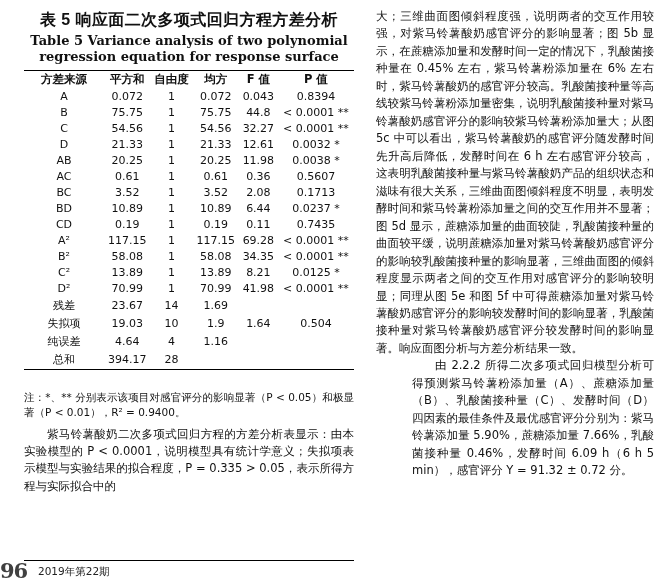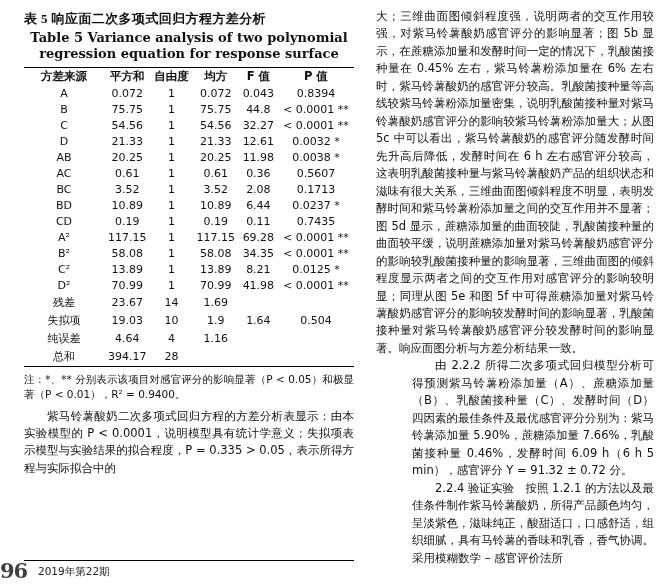--- a/index.html
+++ b/index.html
@@ -11,22 +11,22 @@
     position:relative;
     overflow:hidden;
   }
   .page{position:relative;width:672px;height:585px;}
 
   
   .left{
     position:absolute;left:24px;top:10px;width:330px;
   }
   .tbl-title{
-    font-size:13px;font-weight:700;letter-spacing:.4px;
-    text-align:left;margin:0 0 2px 0;font-family:Liberation Serif, serif;
+    font-size:16px;font-weight:700;letter-spacing:.4px;
+    text-align:center;margin:0 0 2px 0;font-family:Liberation Sans, sans-serif;
   }
   .tbl-title-en{
     font-size:13px;text-align:center;line-height:1.25;margin:0 0 4px 0;
     font-family:"DejaVu Serif", serif;font-weight:700;
   }
   table.anova{
     border-collapse:collapse;width:330px;font-size:11px;
   }
   table.anova th, table.anova td{
     padding:1.5px 2px;text-align:center;white-space:nowrap;
@@ -35,21 +35,21 @@
   table.anova thead th{
     font-weight:700;font-size:11.5px;
   }
   .rule-top{border-top:1.4px solid #000;}
   .rule-mid{border-top:0.9px solid #000;}
   .rule-bot{border-bottom:1.4px solid #000;}
   td.srcname{text-align:left;padding-left:6px;width:76px;}
   th.srcname{text-align:center;width:76px;}
 
   .note{
-    font-size:10.5px;line-height:1.45;margin-top:5px;text-align:justify;
+    font-size:10.5px;line-height:1.45;margin-top:20px;text-align:justify;
     width:330px;
   }
   .para{
     font-size:11.5px;line-height:1.5;text-align:justify;margin-top:6px;
     width:330px;text-justify:inter-ideograph;
   }
   .indent{text-indent:23px;}
 
   
   .right{
@@ -237,21 +237,20 @@
     </table>
 
     <div class="note">注：*、** 分别表示该项目对感官评分的影响显著（P &lt; 0.05）和极显著（P &lt; 0.01），R² = 0.9400。</div>
 
     <div class="para indent">紫马铃薯酸奶二次多项式回归方程的方差分析表显示：由本实验模型的 P &lt; 0.0001，说明模型具有统计学意义；失拟项表示模型与实验结果的拟合程度，P = 0.335 &gt; 0.05，表示所得方程与实际拟合中的</div>
   </div>
 
   <div class="right">
     <p>大；三维曲面图倾斜程度强，说明两者的交互作用较强，对紫马铃薯酸奶感官评分的影响显著；图 5b 显示，在蔗糖添加量和发酵时间一定的情况下，乳酸菌接种量在 0.45% 左右，紫马铃薯粉添加量在 6% 左右时，紫马铃薯酸奶的感官评分较高。乳酸菌接种量等高线较紫马铃薯粉添加量密集，说明乳酸菌接种量对紫马铃薯酸奶感官评分的影响较紫马铃薯粉添加量大；从图 5c 中可以看出，紫马铃薯酸奶的感官评分随发酵时间先升高后降低，发酵时间在 6 h 左右感官评分较高，这表明乳酸菌接种量与紫马铃薯酸奶产品的组织状态和滋味有很大关系，三维曲面图倾斜程度不明显，表明发酵时间和紫马铃薯粉添加量之间的交互作用并不显著；图 5d 显示，蔗糖添加量的曲面较陡，乳酸菌接种量的曲面较平缓，说明蔗糖添加量对紫马铃薯酸奶感官评分的影响较乳酸菌接种量的影响显著，三维曲面图的倾斜程度显示两者之间的交互作用对感官评分的影响较明显；同理从图 5e 和图 5f 中可得蔗糖添加量对紫马铃薯酸奶感官评分的影响较发酵时间的影响显著，乳酸菌接种量对紫马铃薯酸奶感官评分较发酵时间的影响显著。响应面图分析与方差分析结果一致。</p>
     <p class="ind">由 2.2.2 所得二次多项式回归模型分析可得预测紫马铃薯粉添加量（A）、蔗糖添加量（B）、乳酸菌接种量（C）、发酵时间（D）四因素的最佳条件及最优感官评分分别为：紫马铃薯添加量 5.90%，蔗糖添加量 7.66%，乳酸菌接种量 0.46%，发酵时间 6.09 h（6 h 5 min），感官评分 Y = 91.32 ± 0.72 分。</p>
-    <p class="ind"><span>2.2.4  验证实验</span><span>　按照 1.2.1 的方法以及最佳条件制作紫马铃薯酸奶，所得产品颜色均匀，呈淡紫色，滋味纯正，酸甜适口，口感舒适，组织细腻，具有马铃薯的香味和乳香，香气协调。采用模糊数学 – 感官评价法所</span></p>
   </div>
 
   <div class="footer">
     <div class="footline"></div>
     <div class="folio">96</div>
     <div class="issue">2019年第22期</div>
   </div>
 
 </div>
 

